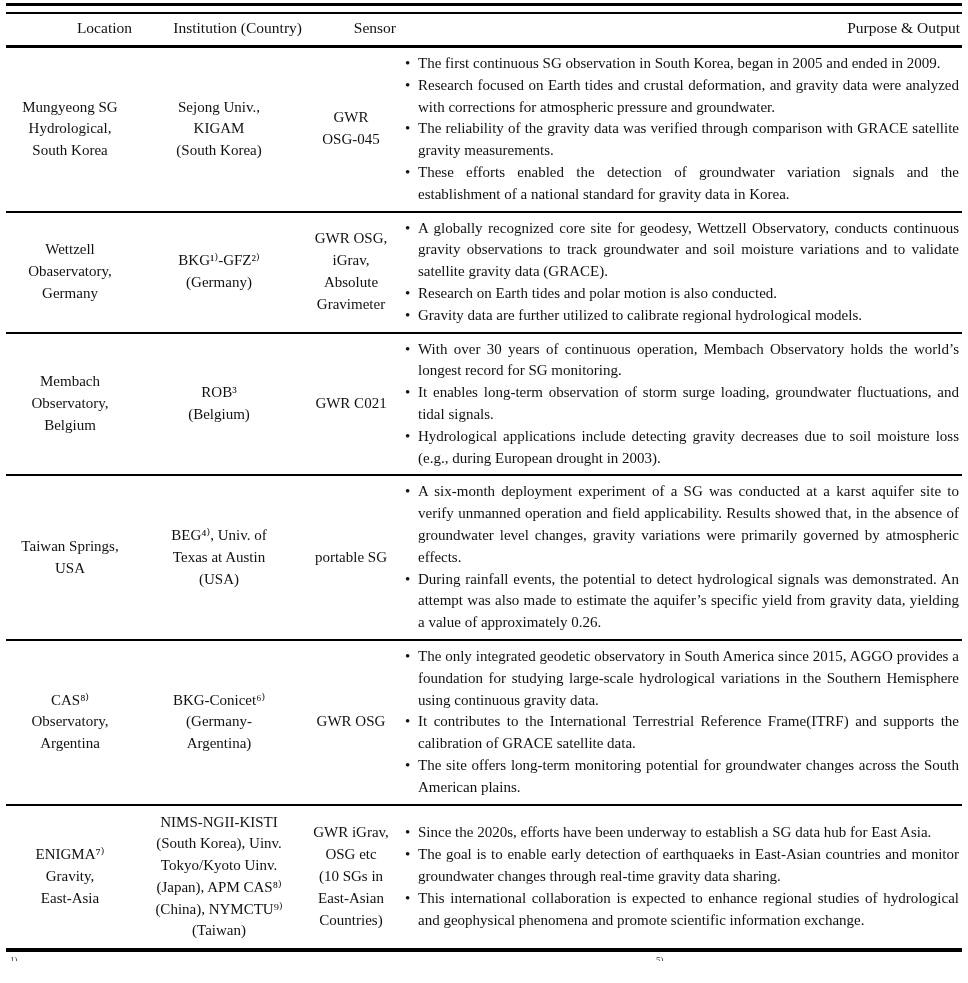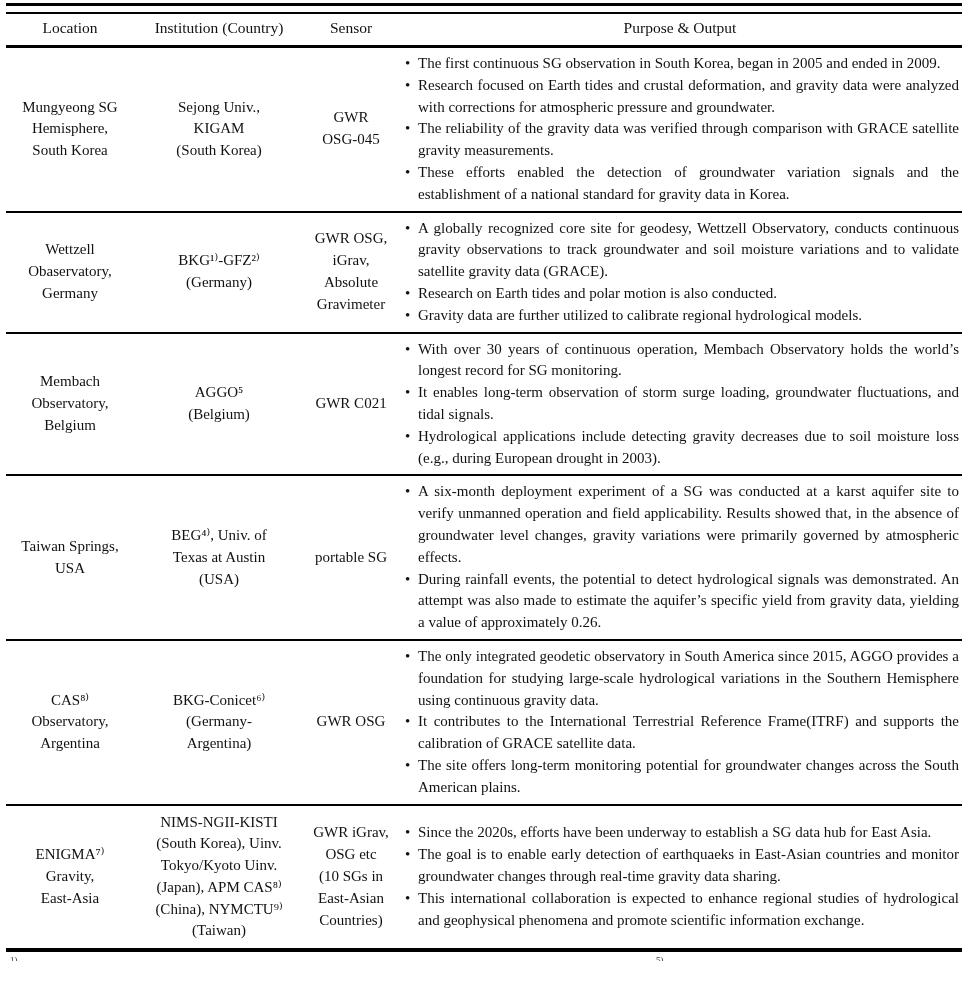--- a/index.html
+++ b/index.html
@@ -13,21 +13,21 @@
     border-top:3px solid #000; border-bottom:2px solid #000;
   }
   table.sg {
     width:956px; margin:0 6px; border-collapse:collapse; table-layout:fixed;
   }
   col.c-loc    { width:128px; }
   col.c-inst   { width:170px; }
   col.c-sensor { width:94px;  }
   thead th {
     font-weight:normal; font-size:15.5px; padding:5px 2px 8px 2px;
-    border-bottom:3px solid #000; text-align:center;
+    border-bottom:3px solid #000; text-align:right;
   }
   tbody td {
     border-bottom:2.5px solid #000; vertical-align:middle;
     text-align:center; font-size:15px; line-height:21.8px;
     padding:6px 3px; white-space:pre-line;
   }
   tbody tr:last-child td { border-bottom:4px solid #000; }
   td.purpose { text-align:left; white-space:normal; padding:5px 3px 5px 7px; }
   .bullet { position:relative; padding-left:13px; text-align:justify; }
   .bullet .dot { position:absolute; left:0; top:0; }
@@ -59,21 +59,21 @@
         <th>Location</th>
         <th>Institution (Country)</th>
         <th>Sensor</th>
         <th>Purpose &amp; Output</th>
       </tr>
     </thead>
     <tbody>
 
       <tr>
         <td>Mungyeong SG
-Hemisphere,
+Hydrological,
 South Korea</td>
         <td>Sejong Univ.,
 KIGAM
 (South Korea)</td>
         <td>GWR
 OSG-045</td>
         <td class="purpose">
           <div class="bullet"><span class="dot">•</span><span>The first continuous SG observation in South Korea, began in 2005 and ended in 2009.</span></div>
           <div class="bullet"><span class="dot">•</span><span>Research focused on Earth tides and crustal deformation, and gravity data were analyzed with corrections for atmospheric pressure and groundwater.</span></div>
           <div class="bullet"><span class="dot">•</span><span>The reliability of the gravity data was verified through comparison with GRACE satellite gravity measurements.</span></div>
@@ -95,21 +95,21 @@
           <div class="bullet"><span class="dot">•</span><span>A globally recognized core site for geodesy, Wettzell Observatory, conducts continuous gravity observations to track groundwater and soil moisture variations and to validate satellite gravity data (GRACE).</span></div>
           <div class="bullet"><span class="dot">•</span><span>Research on Earth tides and polar motion is also conducted.</span></div>
           <div class="bullet"><span class="dot">•</span><span>Gravity data are further utilized to calibrate regional hydrological models.</span></div>
         </td>
       </tr>
 
       <tr>
         <td>Membach
 Observatory,
 Belgium</td>
-        <td>AGGO⁵
+        <td>ROB³
 (Belgium)</td>
         <td>GWR C021</td>
         <td class="purpose">
           <div class="bullet"><span class="dot">•</span><span>With over 30 years of continuous operation, Membach Observatory holds the world’s longest record for SG monitoring.</span></div>
           <div class="bullet"><span class="dot">•</span><span>It enables long-term observation of storm surge loading, groundwater fluctuations, and tidal signals.</span></div>
           <div class="bullet"><span class="dot">•</span><span>Hydrological applications include detecting gravity decreases due to soil moisture loss (e.g., during European drought in 2003).</span></div>
         </td>
       </tr>
 
       <tr>

